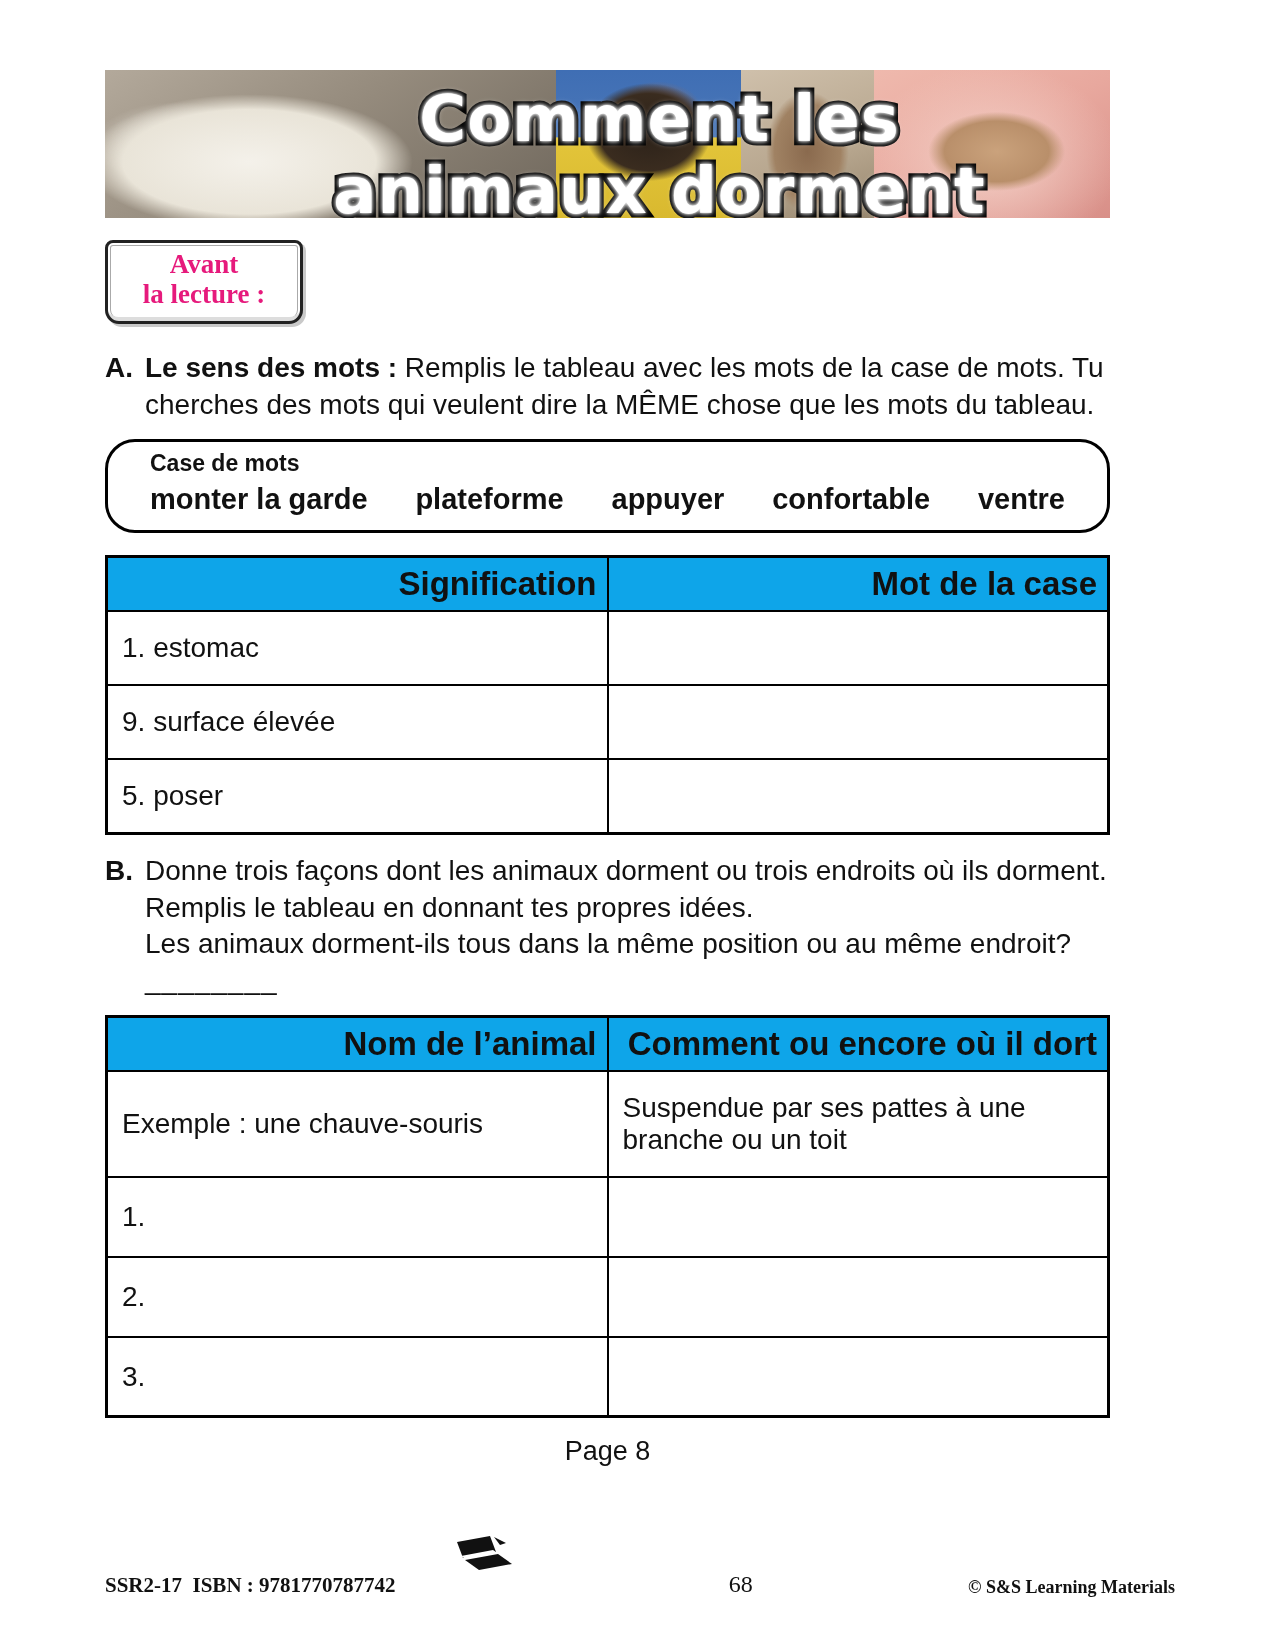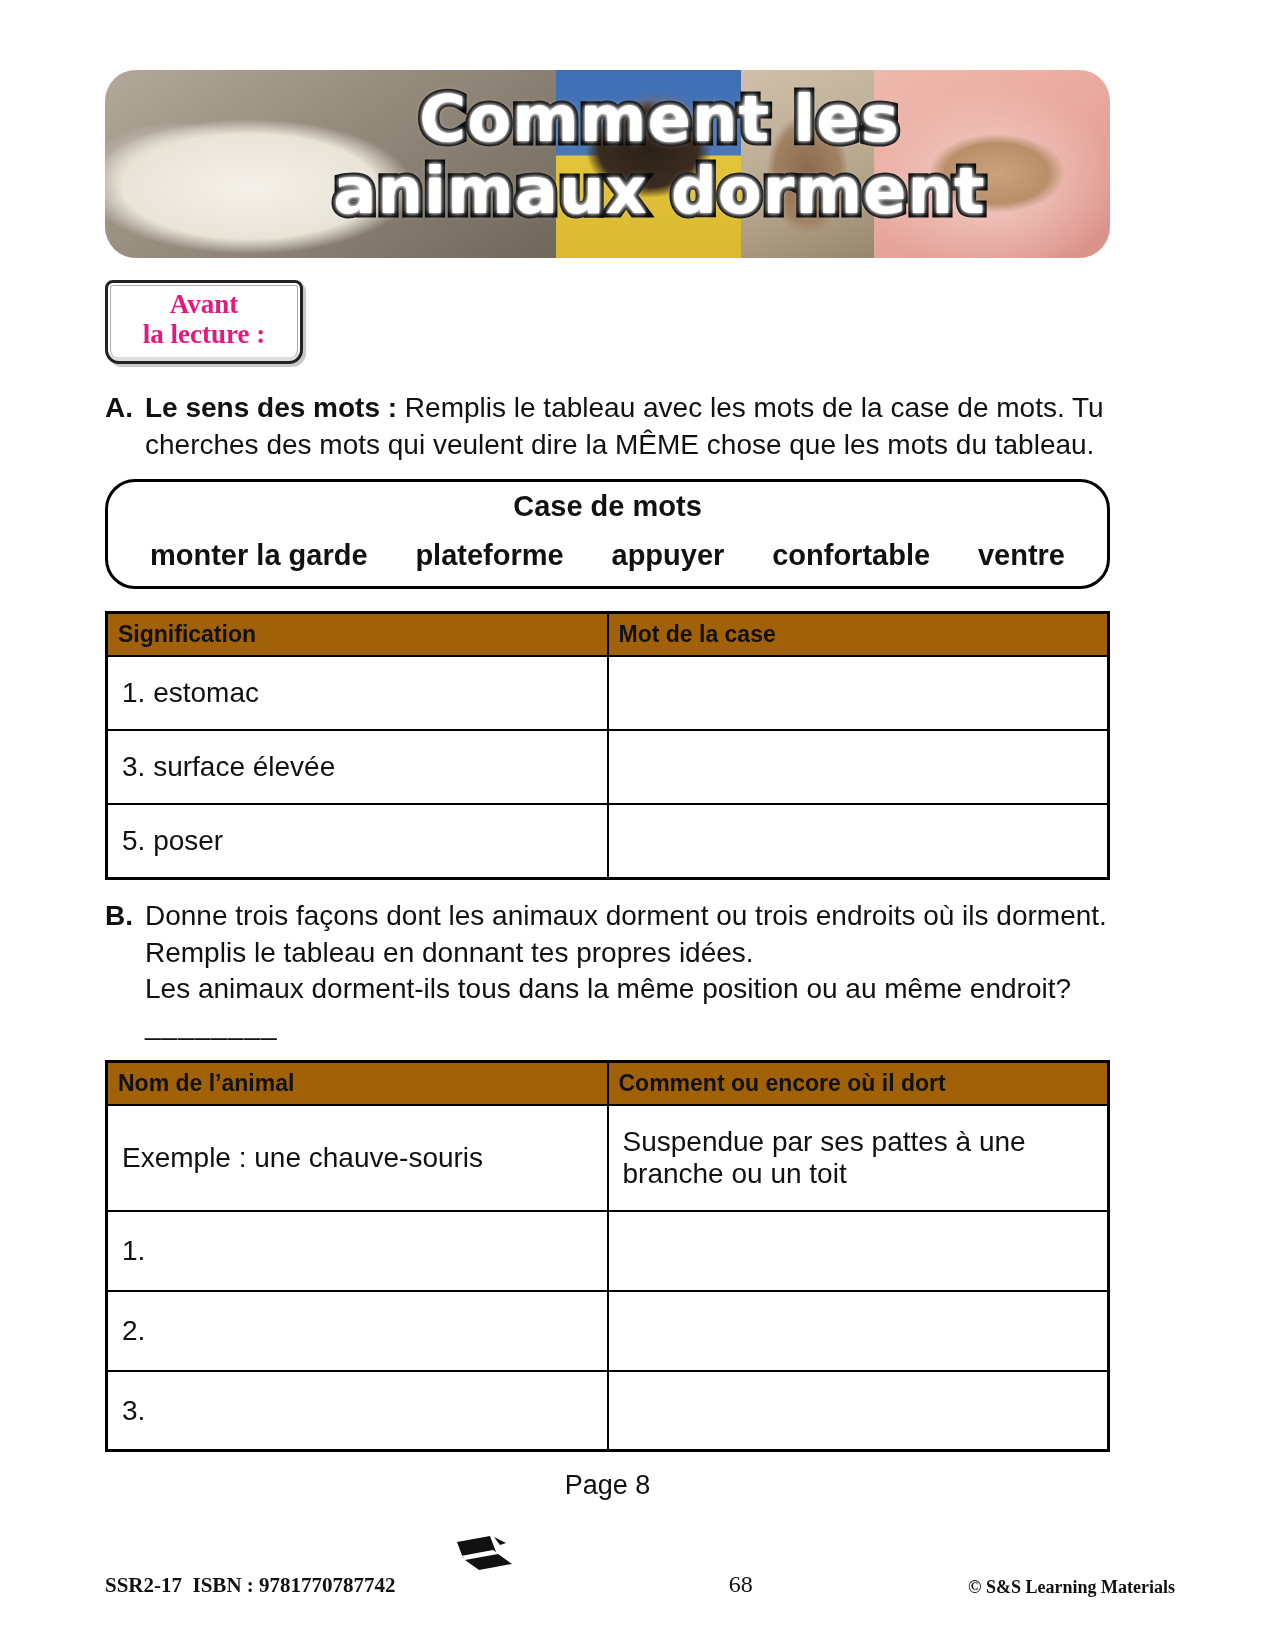--- a/index.html
+++ b/index.html
@@ -9,21 +9,21 @@
     width:1275px; height:1650px;
     margin:0 auto;
     background:#fff;
     font-family:"Liberation Sans", sans-serif;
     color:#111;
     overflow:hidden;
   }
   .content { position:absolute; left:105px; top:70px; width:1005px; }
 
   
-  .banner { position:relative; height:188px; display:flex; overflow:hidden;border-radius:31px; }
+  .banner { position:relative; height:148px; display:flex; overflow:hidden; }
   .photo { height:100%; }
   .photo-bear { flex:4.4; background:
       radial-gradient(ellipse 230px 95px at 32% 62%, #f4f1ea 0%, #e9e4d8 55%, rgba(233,228,216,0) 71%),
       radial-gradient(ellipse 120px 60px at 16% 50%, #efece4 0%, rgba(239,236,228,0) 70%),
       linear-gradient(145deg, #b3a99b 0%, #958b7d 45%, #6f675c 100%); }
   .photo-cat { flex:1.8; background:
       radial-gradient(ellipse 90px 70px at 50% 42%, #2b2119 0%, #3a2c1f 55%, rgba(58,44,31,0) 70%),
       radial-gradient(ellipse 60px 40px at 55% 28%, #b5652a 0%, rgba(181,101,42,0) 75%),
       linear-gradient(180deg, #3f6eb4 0%, #4a77b8 45%, #e3c53a 46%, #d9b92f 100%); }
   .photo-monkey { flex:1.3; background:
@@ -68,28 +68,28 @@
   .section .s-body { flex:1; }
   .s-title { font-weight:700; }
   .blank-line { letter-spacing:1px; }
 
   
   .wordbox {
     border:3px solid #000; border-radius:30px;
     padding:8px 42px 14px;
     margin:4px 0 22px;
   }
-  .wordbox-title { text-align:center; font-weight:700; font-size:29px; margin-bottom:16px; }
+  .wordbox-title { font-weight:700; font-size:23px; margin-bottom:6px; }
   .wordbox-words { display:flex; justify-content:space-between; font-weight:700; font-size:29px; }
 
   
   table.grid { width:100%; border-collapse:collapse; border:3px solid #000; margin-bottom:18px; }
   table.grid th {
-    background:#a16207; border:2px solid #000;
-    font-size:23px; font-weight:700; padding:7px 10px; text-align:left;
+    background:#0ea5e9; border:2px solid #000;
+    font-size:33px; font-weight:700; padding:7px 10px; text-align:right;
   }
   table.grid td {
     border:2px solid #000;
     font-size:28px; padding:20px 14px;
     vertical-align:middle;
   }
   table.grid col.half { width:50%; }
   .tableA td { height:52px; }
   .tableB td { height:80px; }
   .tableB tr.example-row td { height:82px; }
@@ -154,21 +154,21 @@
           <th>Signification</th>
           <th>Mot de la case</th>
         </tr>
       </thead>
       <tbody>
         <tr>
           <td>1. estomac</td>
           <td></td>
         </tr>
         <tr>
-          <td>3. surface élevée</td>
+          <td>9. surface élevée</td>
           <td></td>
         </tr>
         <tr>
           <td>5. poser</td>
           <td></td>
         </tr>
       </tbody>
     </table>
 
     <div class="section">

